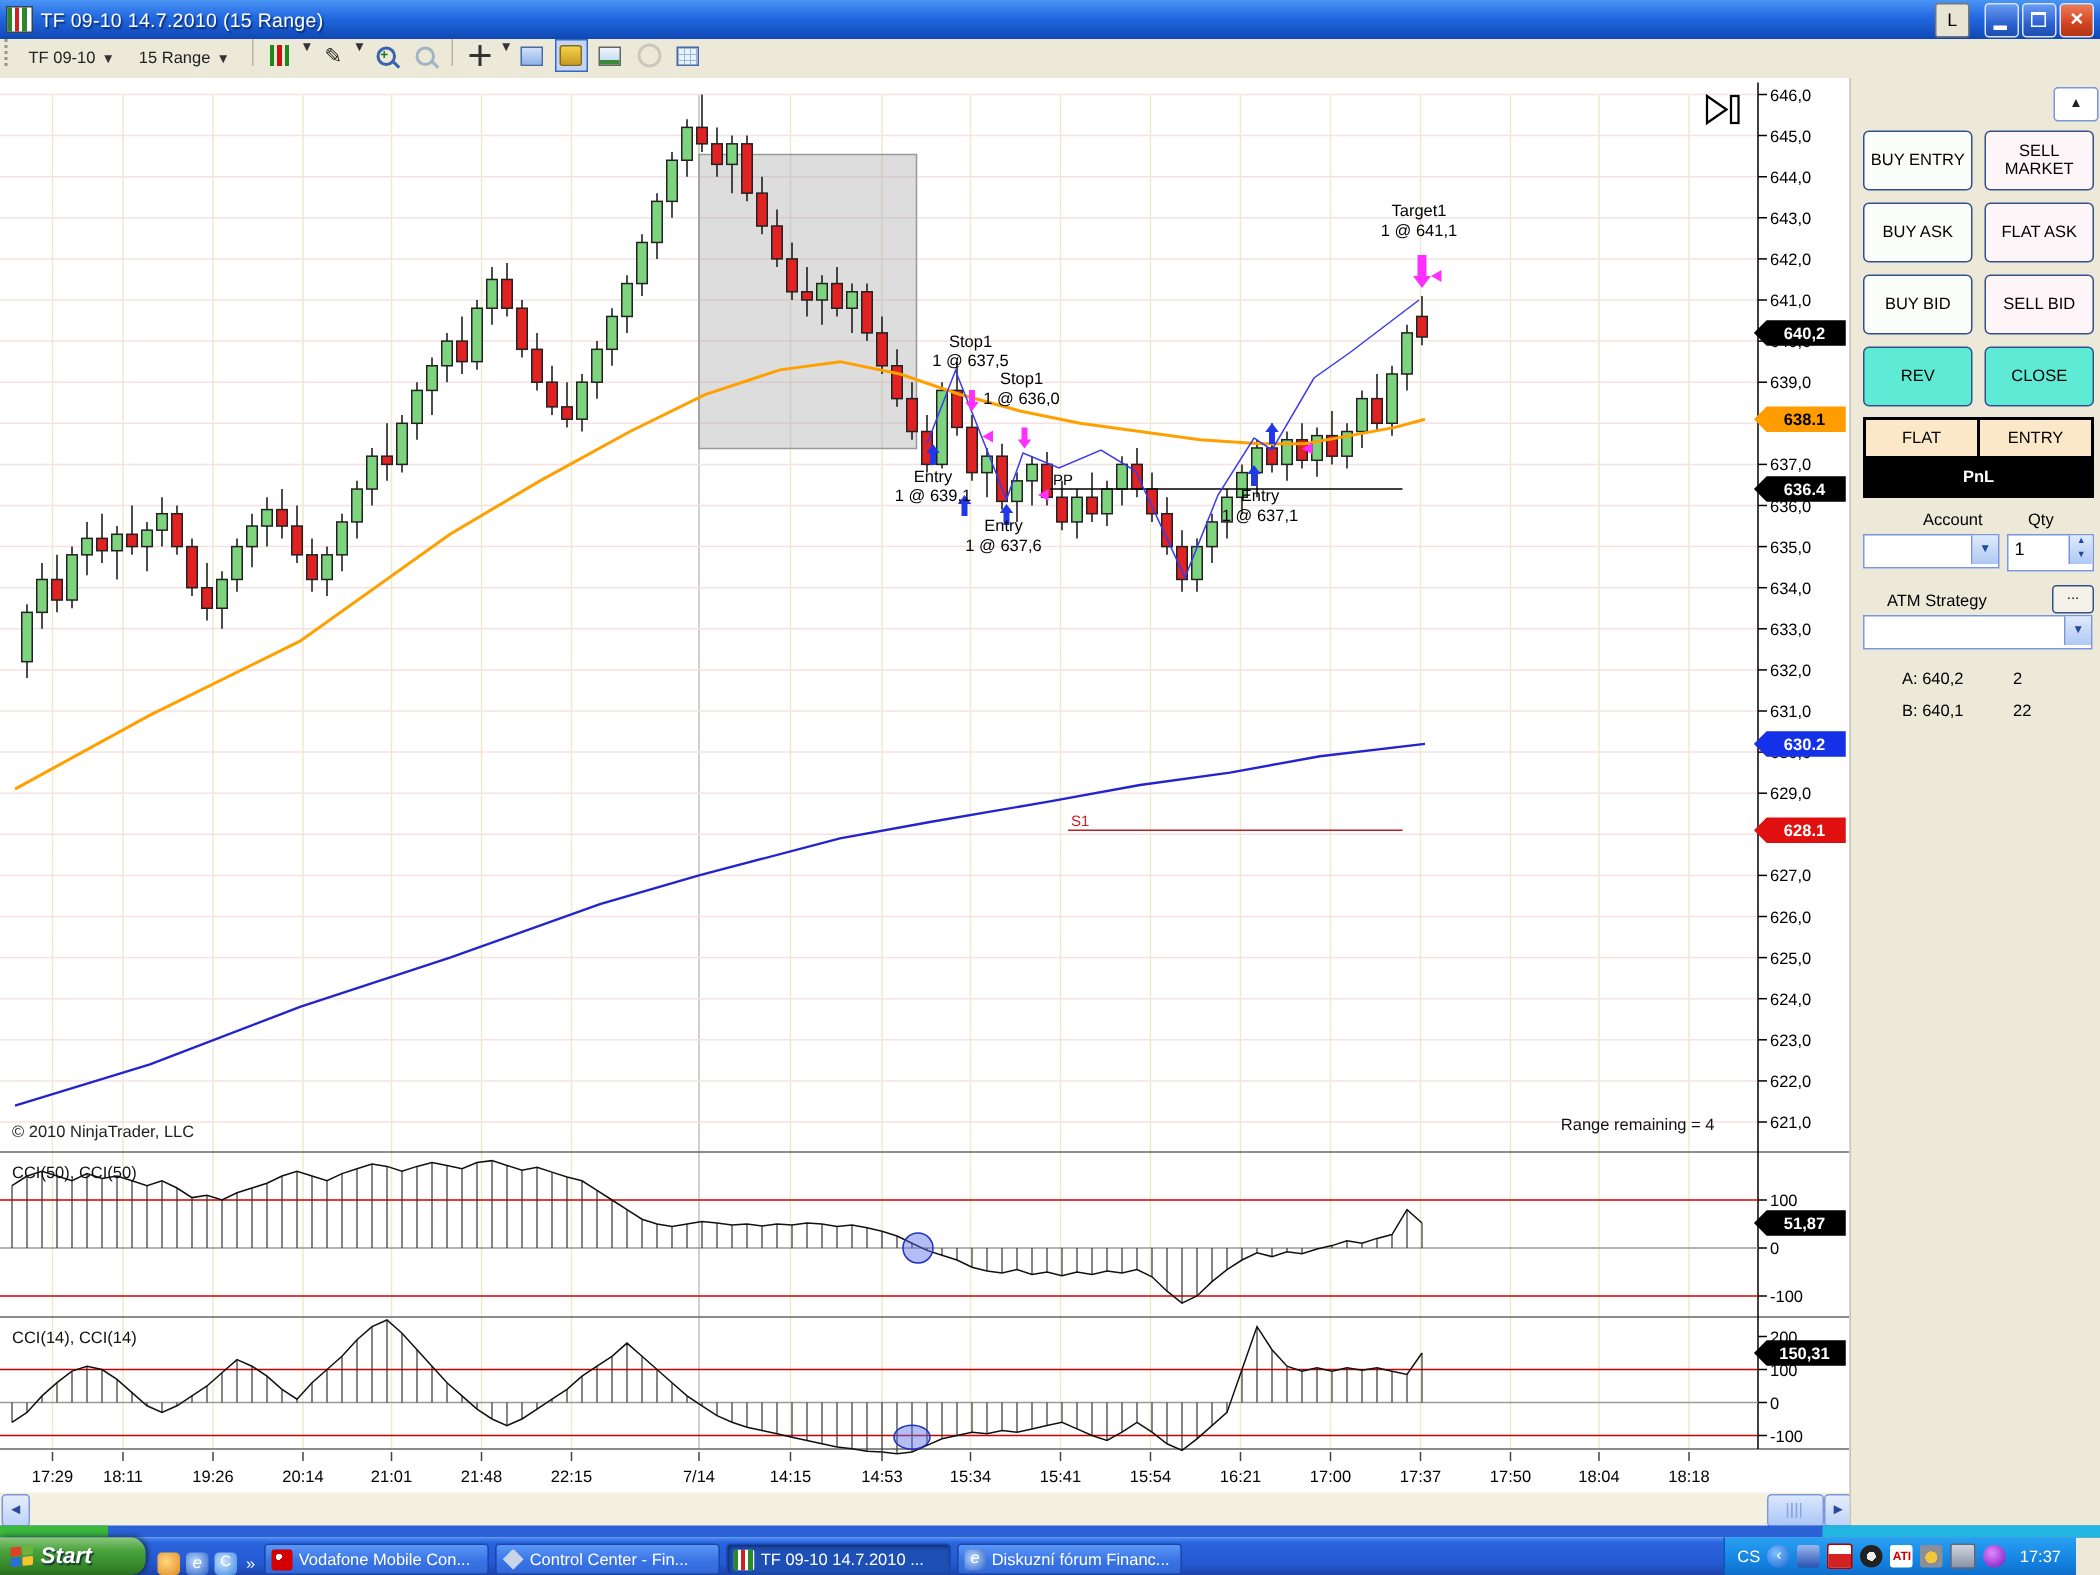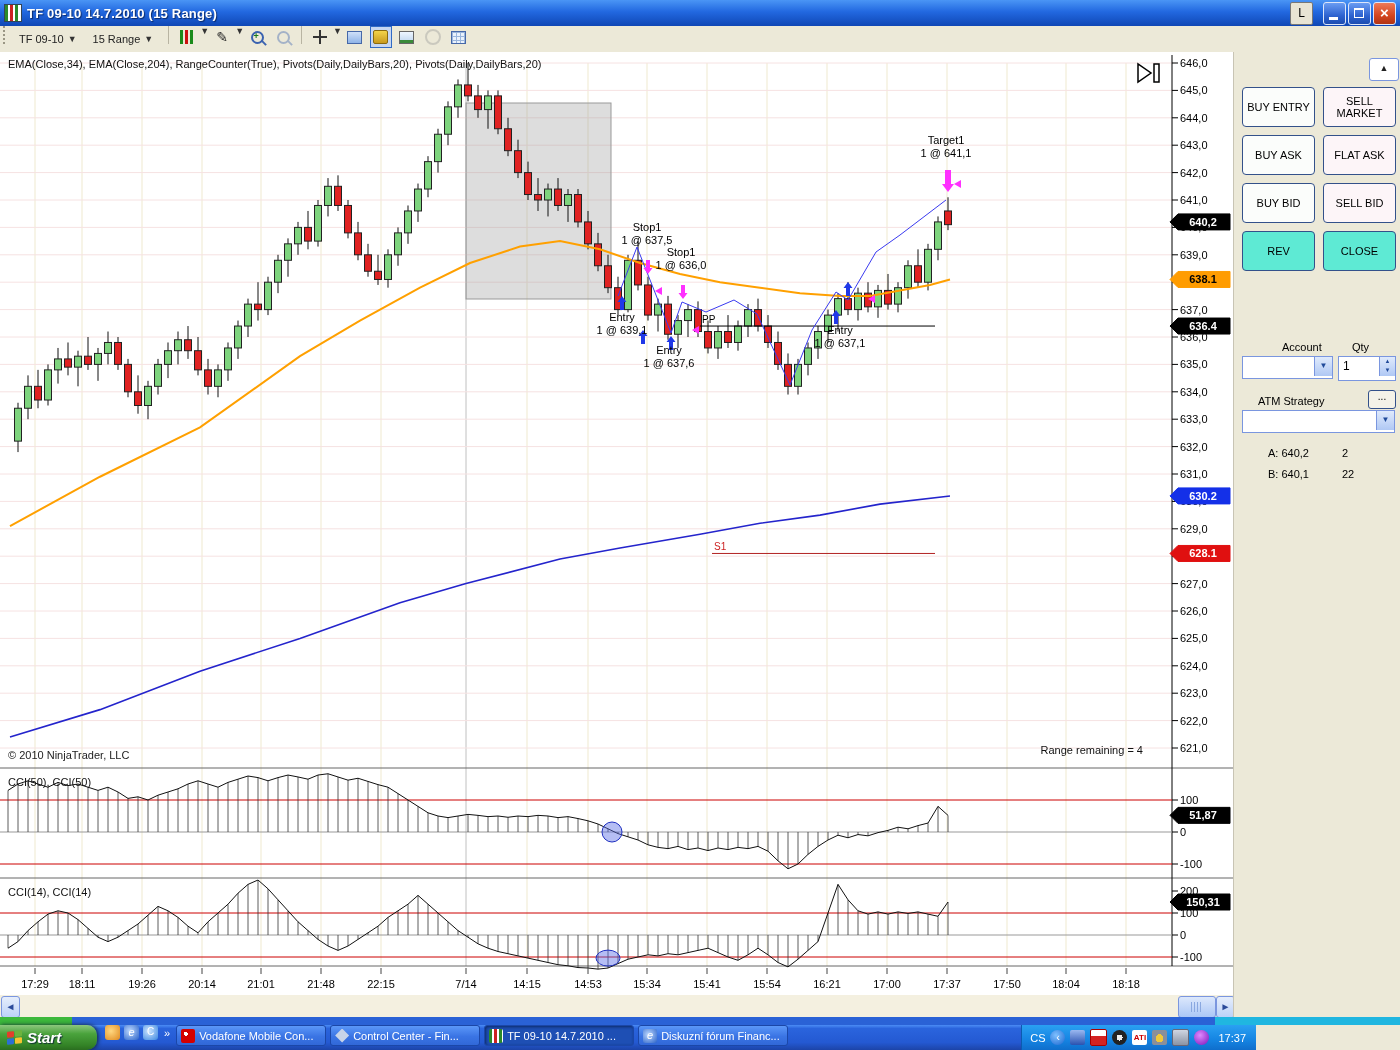--- a/index.html
+++ b/index.html
@@ -5,21 +5,21 @@
   html,body{margin:0;padding:0;width:1400px;height:1050px;overflow:hidden;
     font-family:"Liberation Sans",sans-serif;-webkit-font-smoothing:none;}
   #root{position:relative;width:1400px;height:1050px;background:#ece9d8;}
 
   
   .titlebar{position:absolute;left:0;top:0;width:1400px;height:26px;
     background:linear-gradient(180deg,#4a95f5 0%,#2268e0 45%,#0f47b5 100%);
     display:flex;align-items:center;color:#fff;}
   .app-icon{width:16px;height:16px;margin:0 5px 0 4px;background:#fff;border:1px solid #345;
     background-image:linear-gradient(90deg,#2a8a2a 0 3px,transparent 3px 5px,#cc2222 5px 8px,transparent 8px 10px,#2a8a2a 10px 13px,transparent 13px);}
-  .title-text{font-size:13px;font-weight:bold;text-shadow:1px 1px 1px #0a2a6a;letter-spacing:.2px;}
+  .title-text{font-size:13px;font-weight:normal;text-shadow:1px 1px 1px #0a2a6a;letter-spacing:.2px;}
   .tb-btns{position:absolute;right:4px;top:2px;display:flex;gap:2px;}
   .lock-btn{width:21px;height:21px;background:#e8e4d4;border:1px solid #777;color:#000;
     font-size:12px;text-align:center;line-height:20px;margin-right:8px;border-radius:2px;}
   .wbtn{width:21px;height:21px;border:1px solid #dce6fa;border-radius:3px;position:relative;
     background:linear-gradient(180deg,#6a9cf2,#2e63d0 60%,#1c4cb0);}
   .wbtn.close{background:linear-gradient(180deg,#ee7a58,#d4451f 60%,#b03414);}
   .glyph-min{position:absolute;left:5px;bottom:4px;width:9px;height:3px;background:#fff;}
   .glyph-restore{position:absolute;left:5px;top:5px;width:8px;height:7px;border:1px solid #fff;border-top-width:2px;}
   .glyph-close{position:absolute;left:0;top:0;width:21px;height:21px;color:#fff;font-size:15px;font-weight:bold;text-align:center;line-height:19px;}
 
@@ -82,24 +82,24 @@
   .spin .ud{position:absolute;right:0;top:0;width:15px;height:19px;border-left:1px solid #7a96df;
     background:linear-gradient(180deg,#dfeafc,#b0c8f4);font-size:6px;color:#204a9a;text-align:center;line-height:9px;}
   .dots-btn{position:absolute;width:26px;height:17px;border:1px solid #33518a;border-radius:3px;background:#f4f2e8;text-align:center;line-height:12px;font-size:10px;}
 
   
   .statusstrip{position:absolute;left:0;top:1017px;width:1400px;height:8px;background:#2a62d6;}
   .ss-green{position:absolute;left:0;top:0;width:72px;height:8px;background:#3cb83c;}
   .ss-teal{position:absolute;left:1215px;top:0;width:185px;height:8px;background:#20b6e0;}
 
   
-  .taskbar{position:absolute;left:0;top:1025px;width:1256px;height:25px;
+  .taskbar{position:absolute;left:0;top:1025px;width:1384px;height:25px;
     background:linear-gradient(180deg,#5medium? 0,#000);
     background:linear-gradient(180deg,#4b8cf5 0%,#2a64dd 14%,#2459d2 70%,#1c44a8 100%);
-    display:flex;align-items:flex-start;color:#fff;}
+    display:flex;align-items:flex-end;color:#fff;}
   .startbtn{height:25px;width:97px;border-radius:0 10px 10px 0;display:flex;align-items:center;gap:5px;padding-left:7px;box-sizing:border-box;
     background:linear-gradient(180deg,#8cc77e 0%,#4aa33c 35%,#348427 80%,#2a6e1f 100%);
     box-shadow:1px 0 4px #123;font-style:italic;font-weight:bold;font-size:15px;text-shadow:1px 1px 1px #133;}
   .winflag{width:15px;height:14px;display:grid;grid-template-columns:7px 7px;grid-template-rows:6px 6px;gap:1px;transform:skewY(-6deg);}
   .winflag i{border-radius:1px;}
   .qlicense{display:flex;align-items:center;gap:4px;margin:0 4px 0 8px;}
   .ql-ico{width:15px;height:15px;border-radius:3px;}
   .chev{font-size:11px;color:#fff;margin:0 2px;}
   .task{height:21px;width:150px;margin-left:4px;border-radius:3px;border:1px solid #1b47a8;display:flex;align-items:center;gap:4px;padding:0 4px;box-sizing:border-box;
     background:linear-gradient(180deg,#5b97f8,#3a74e4 55%,#3168d8);font-size:11px;white-space:nowrap;overflow:hidden;}
@@ -785,21 +785,20 @@
           <line x1="1066" y1="968" x2="1066" y2="974" stroke="#444"></line>
           <text x="1066" y="988" font-size="11" text-anchor="middle" fill="#000">18:04</text>
           <line x1="1126" y1="968" x2="1126" y2="974" stroke="#444"></line>
           <text x="1126" y="988" font-size="11" text-anchor="middle" fill="#000">18:18</text>
         </g>
         <g>
           <polygon points="1138,64 1138,82 1151,73" fill="none" stroke="#000" stroke-width="1.5"></polygon>
           <rect x="1154" y="64" width="5" height="18" fill="none" stroke="#000" stroke-width="1.5"></rect>
         </g>
       </svg>
-    <div class="ovl" style="left:8px;top:6px">EMA(Close,34), EMA(Close,204), RangeCounter(True), Pivots(Daily,DailyBars,20), Pivots(Daily,DailyBars,20)</div>
     <div class="ovl" style="left:8px;top:697px;color:#222">© 2010 NinjaTrader, LLC</div>
     <div class="ovl" style="left:933px;top:692px;width:210px;text-align:right">Range remaining = 4</div>
     <div class="ovl" style="left:8px;top:724px">CCI(50), CCI(50)</div>
     <div class="ovl" style="left:8px;top:834px">CCI(14), CCI(14)</div>
 
     <div class="hscroll">
       <div class="sb-btn" style="left:1px">◄</div>
       <div class="sb-thumb"></div>
       <div class="sb-btn" style="left:1216px">►</div>
     </div>
@@ -810,20 +809,25 @@
 
     <div class="dbtn col1" style="top:35px">BUY ENTRY</div>
     <div class="dbtn col2 sell" style="top:35px">SELL MARKET</div>
     <div class="dbtn col1" style="top:83px">BUY ASK</div>
     <div class="dbtn col2 sell" style="top:83px">FLAT ASK</div>
     <div class="dbtn col1" style="top:131px">BUY BID</div>
     <div class="dbtn col2 sell" style="top:131px">SELL BID</div>
     <div class="dbtn col1 warm" style="top:179px">REV</div>
     <div class="dbtn col2 warm" style="top:179px">CLOSE</div>
 
+    <div class="flat-entry">
+      <div class="fe-cell" style="left:1px">FLAT</div>
+      <div class="fe-cell" style="left:77px">ENTRY</div>
+      <div class="pnl">PnL</div>
+    </div>
 
     <div class="dom-label" style="left:48px;top:289px">Account</div>
     <div class="dom-label" style="left:118px;top:289px">Qty</div>
     <div class="combo" style="left:8px;top:304px;width:89px">
         <div class="arrow">▼</div>
       </div>
     <div class="spin" style="left:104px;top:304px;width:52px">
       <span>1</span>
       <div class="ud">▲<br>▼</div>
     </div>

